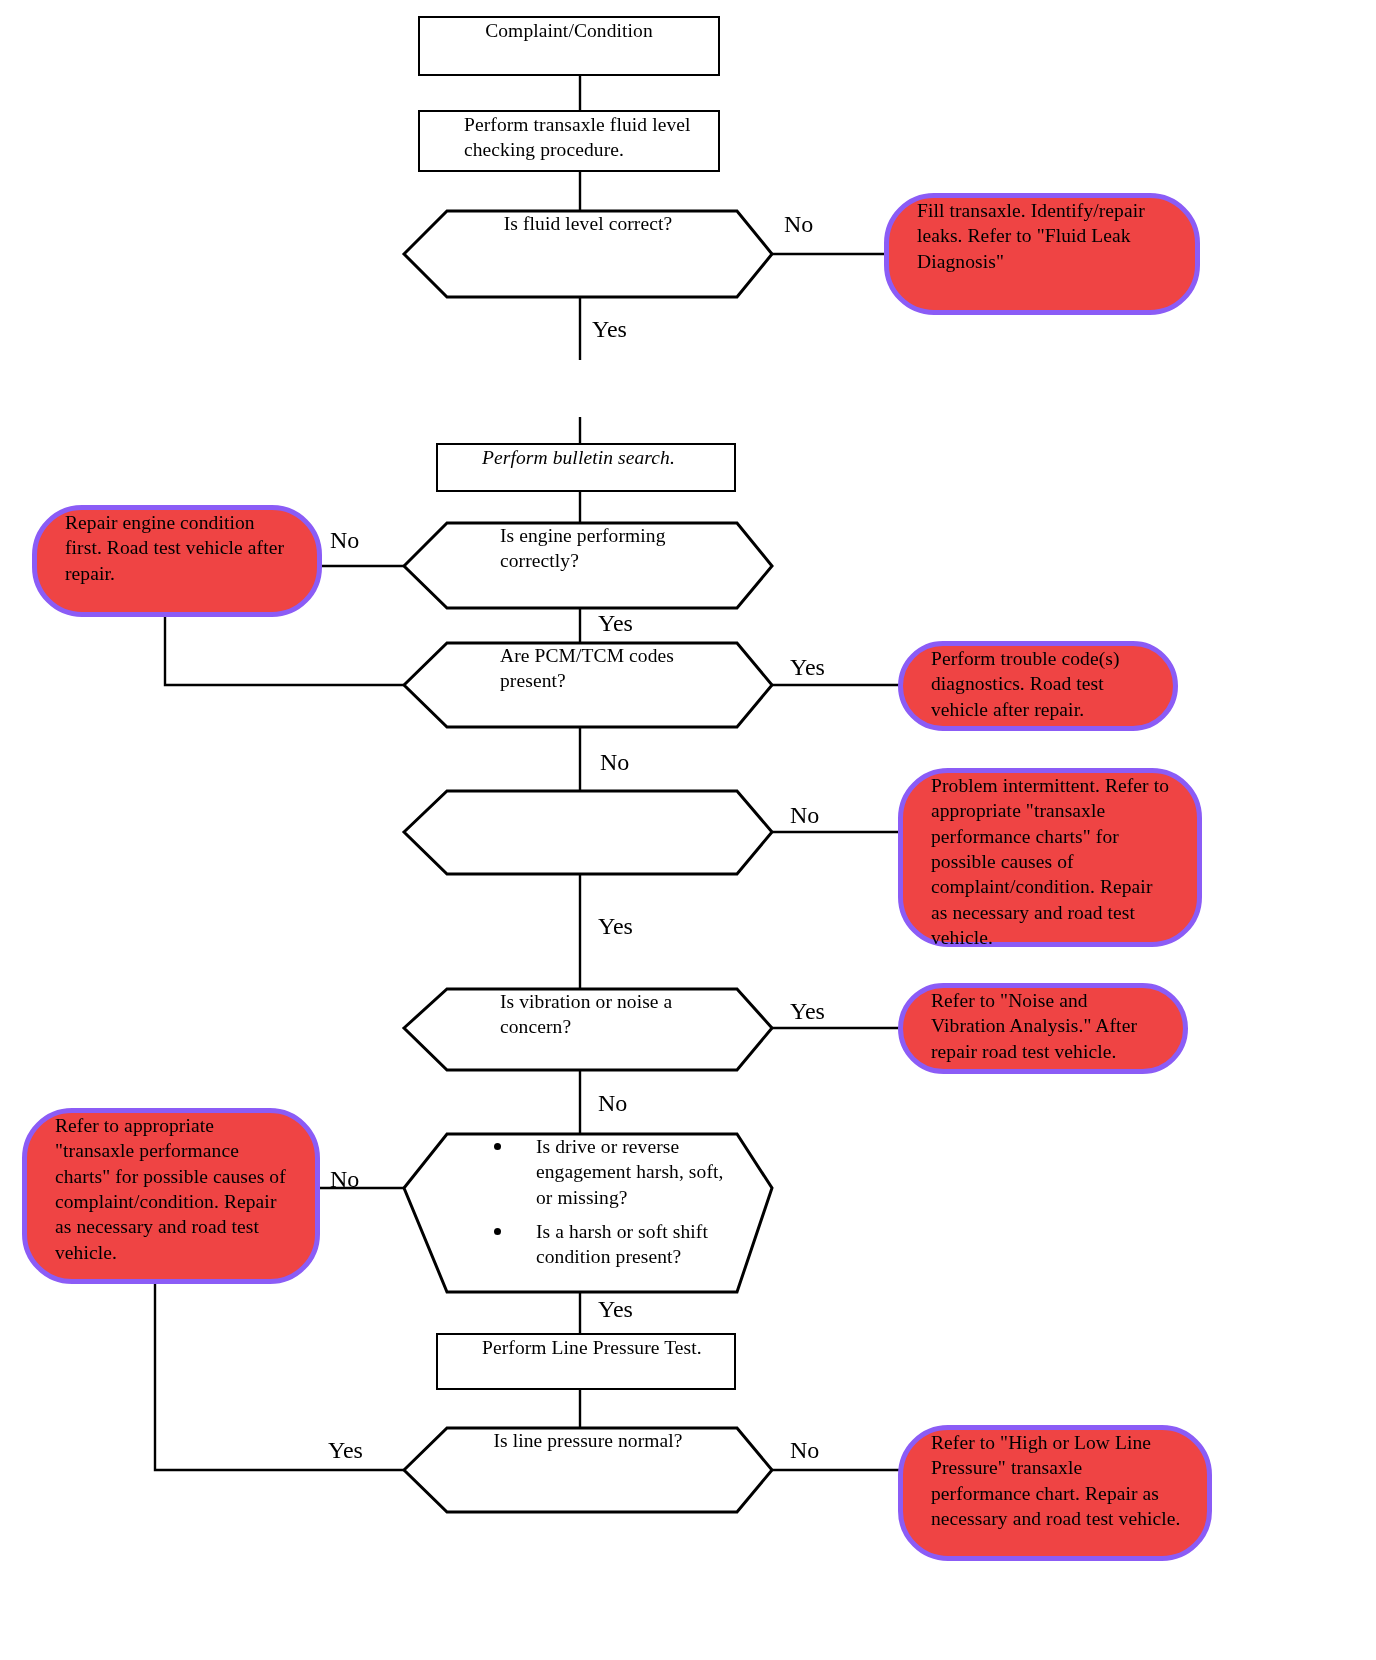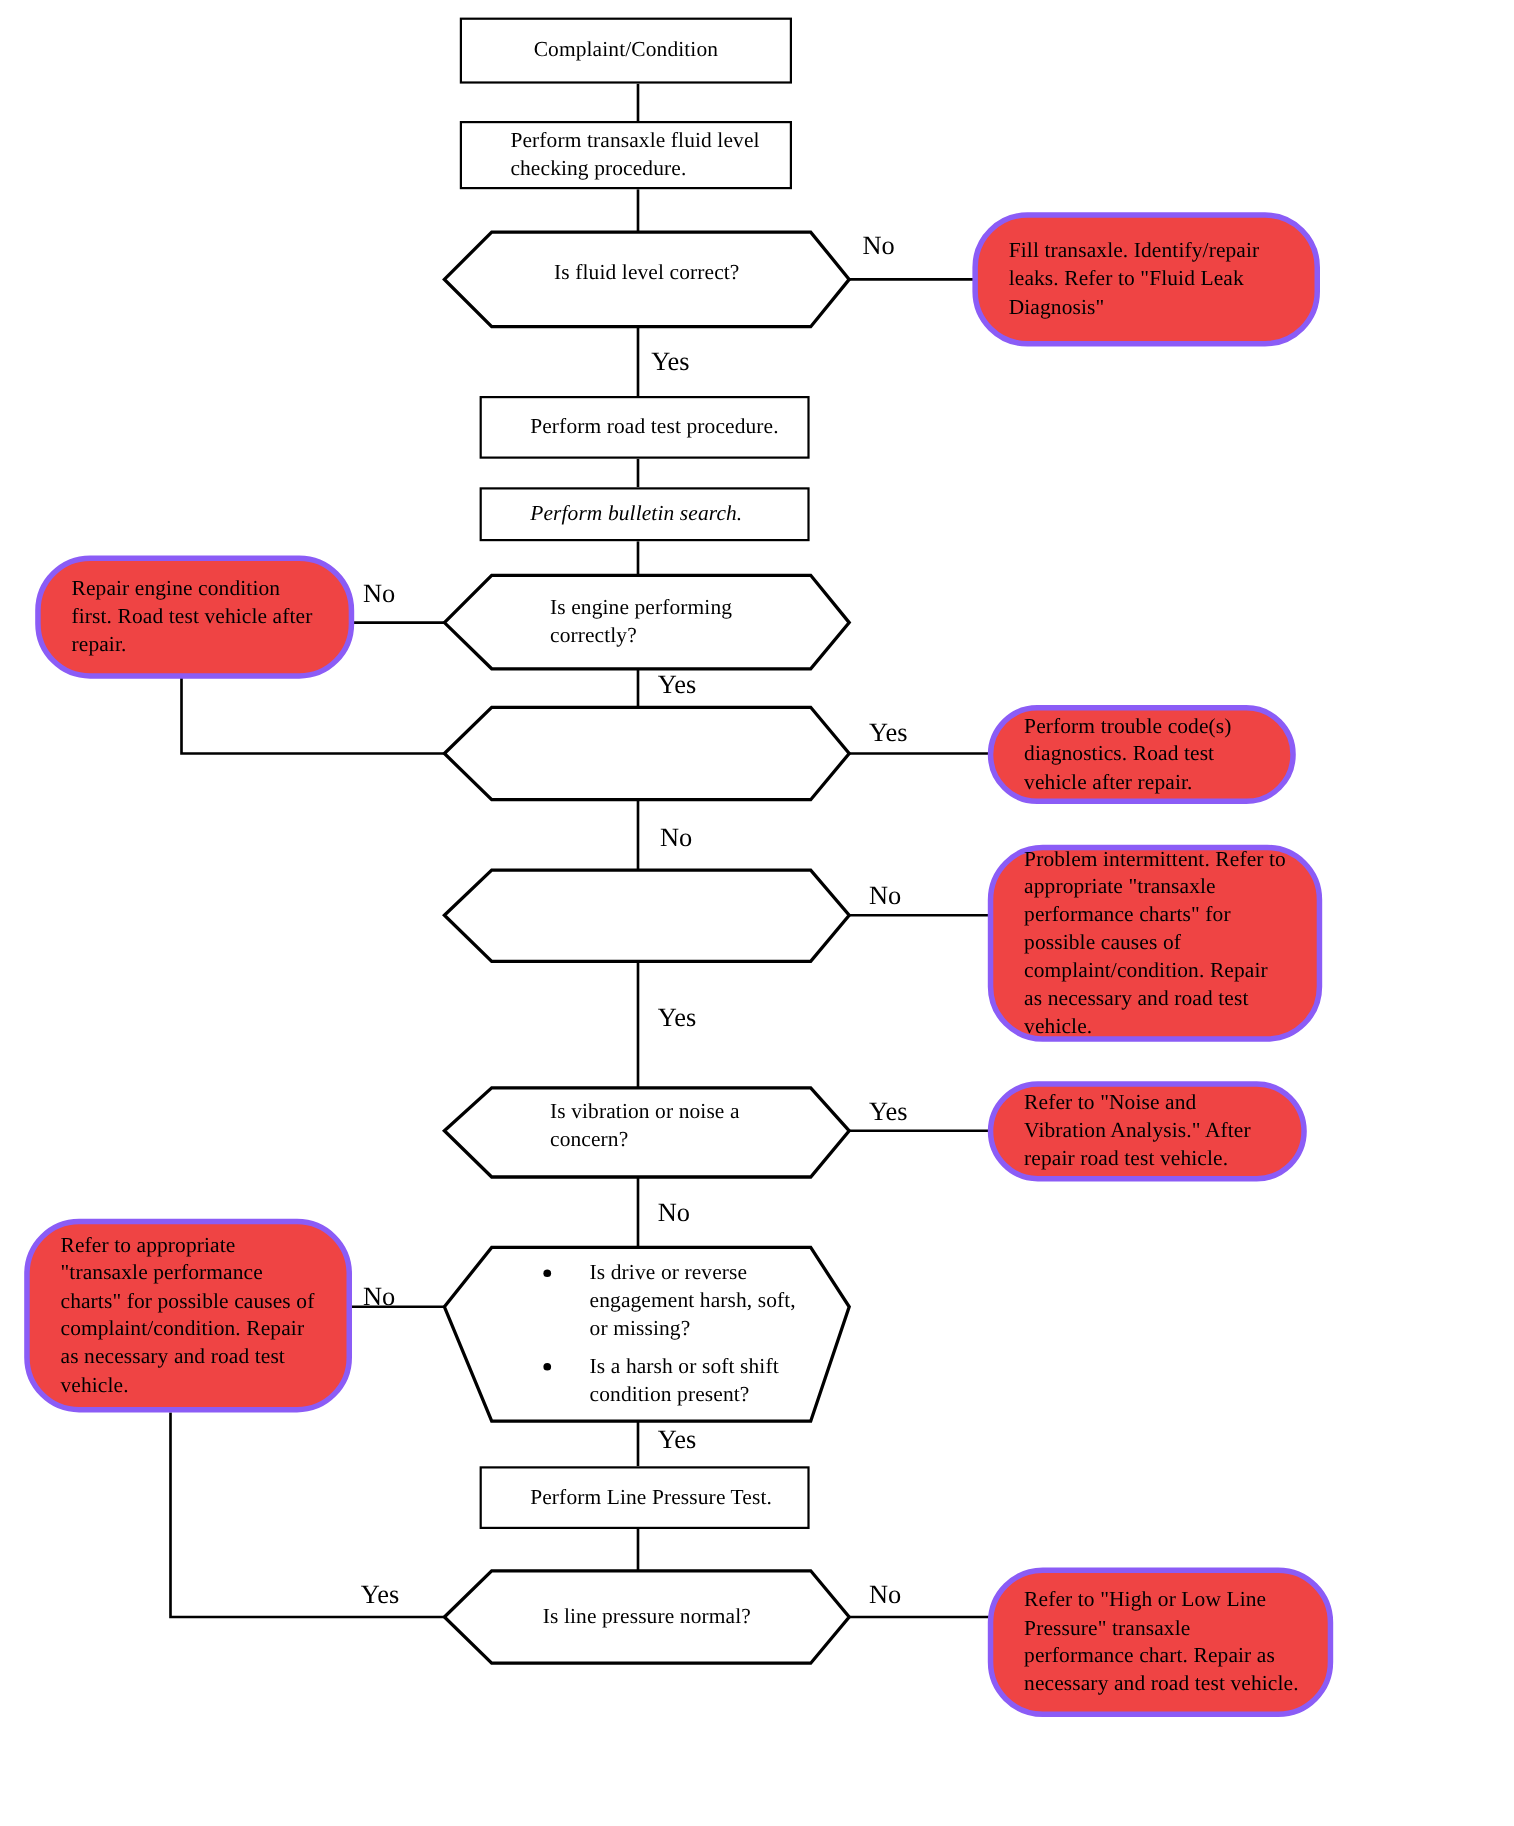--- a/index.html
+++ b/index.html
@@ -19,21 +19,21 @@
   #svg-layer {
     position: absolute;
     left: 0; top: 0;
     width: 1376px;
     height: 1660px;
   }
   .node {
     position: absolute;
     box-sizing: border-box;
     display: flex;
-    align-items: center;
+    align-items: flex-start;
     z-index: 3;
   }
   .node .txt {
     width: 100%;
     font-size: 19.5px;
     line-height: 1.30;
     letter-spacing: 0.1px;
   }
 
   
@@ -170,40 +170,40 @@
   </svg>
 
   <div class="node process" style="left:418px; top:16px; width:302px; height:60px;">
     <div class="txt">Complaint/Condition</div>
   </div>
 
   <div class="node process leftish" style="left:418px; top:110px; width:302px; height:62px;">
     <div class="txt">Perform transaxle fluid level checking procedure.</div>
   </div>
 
-  <div class="node process leftish" style="left:436px; top:360px; width:300px; height:57px;">
-    <div class="txt">Perform road test procedure.</div>
-  </div>
 
   <div class="node process leftish" style="left:436px; top:443px; width:300px; height:49px;font-style:italic;">
     <div class="txt">Perform bulletin search.</div>
   </div>
 
   <div class="node process leftish" style="left:436px; top:1333px; width:300px; height:57px;">
     <div class="txt">Perform Line Pressure Test.</div>
   </div>
 
   <div class="node hex centered" style="left:404px; top:211px; width:368px; height:75px;">
     <div class="txt">Is fluid level correct?</div>
   </div>
 
   <div class="node hex" style="left:404px; top:523px; width:368px; height:85px;">
     <div class="txt">Is engine performing correctly?</div>
   </div>
 
+  <div class="node hex" style="left:404px; top:643px; width:368px; height:84px;">
+    <div class="txt">Are PCM/TCM codes present?</div>
+  </div>
 
 
   <div class="node hex" style="left:404px; top:989px; width:368px; height:69px;">
     <div class="txt">Is vibration or noise a concern?</div>
   </div>
 
   <div class="node hex" style="left:404px; top:1134px; width:368px; height:158px;">
     <div class="txt" style="padding-left:86px;padding-right:30px;">
       <ul class="bullets">
         <li>Is drive or reverse engagement harsh, soft, or missing?</li>

